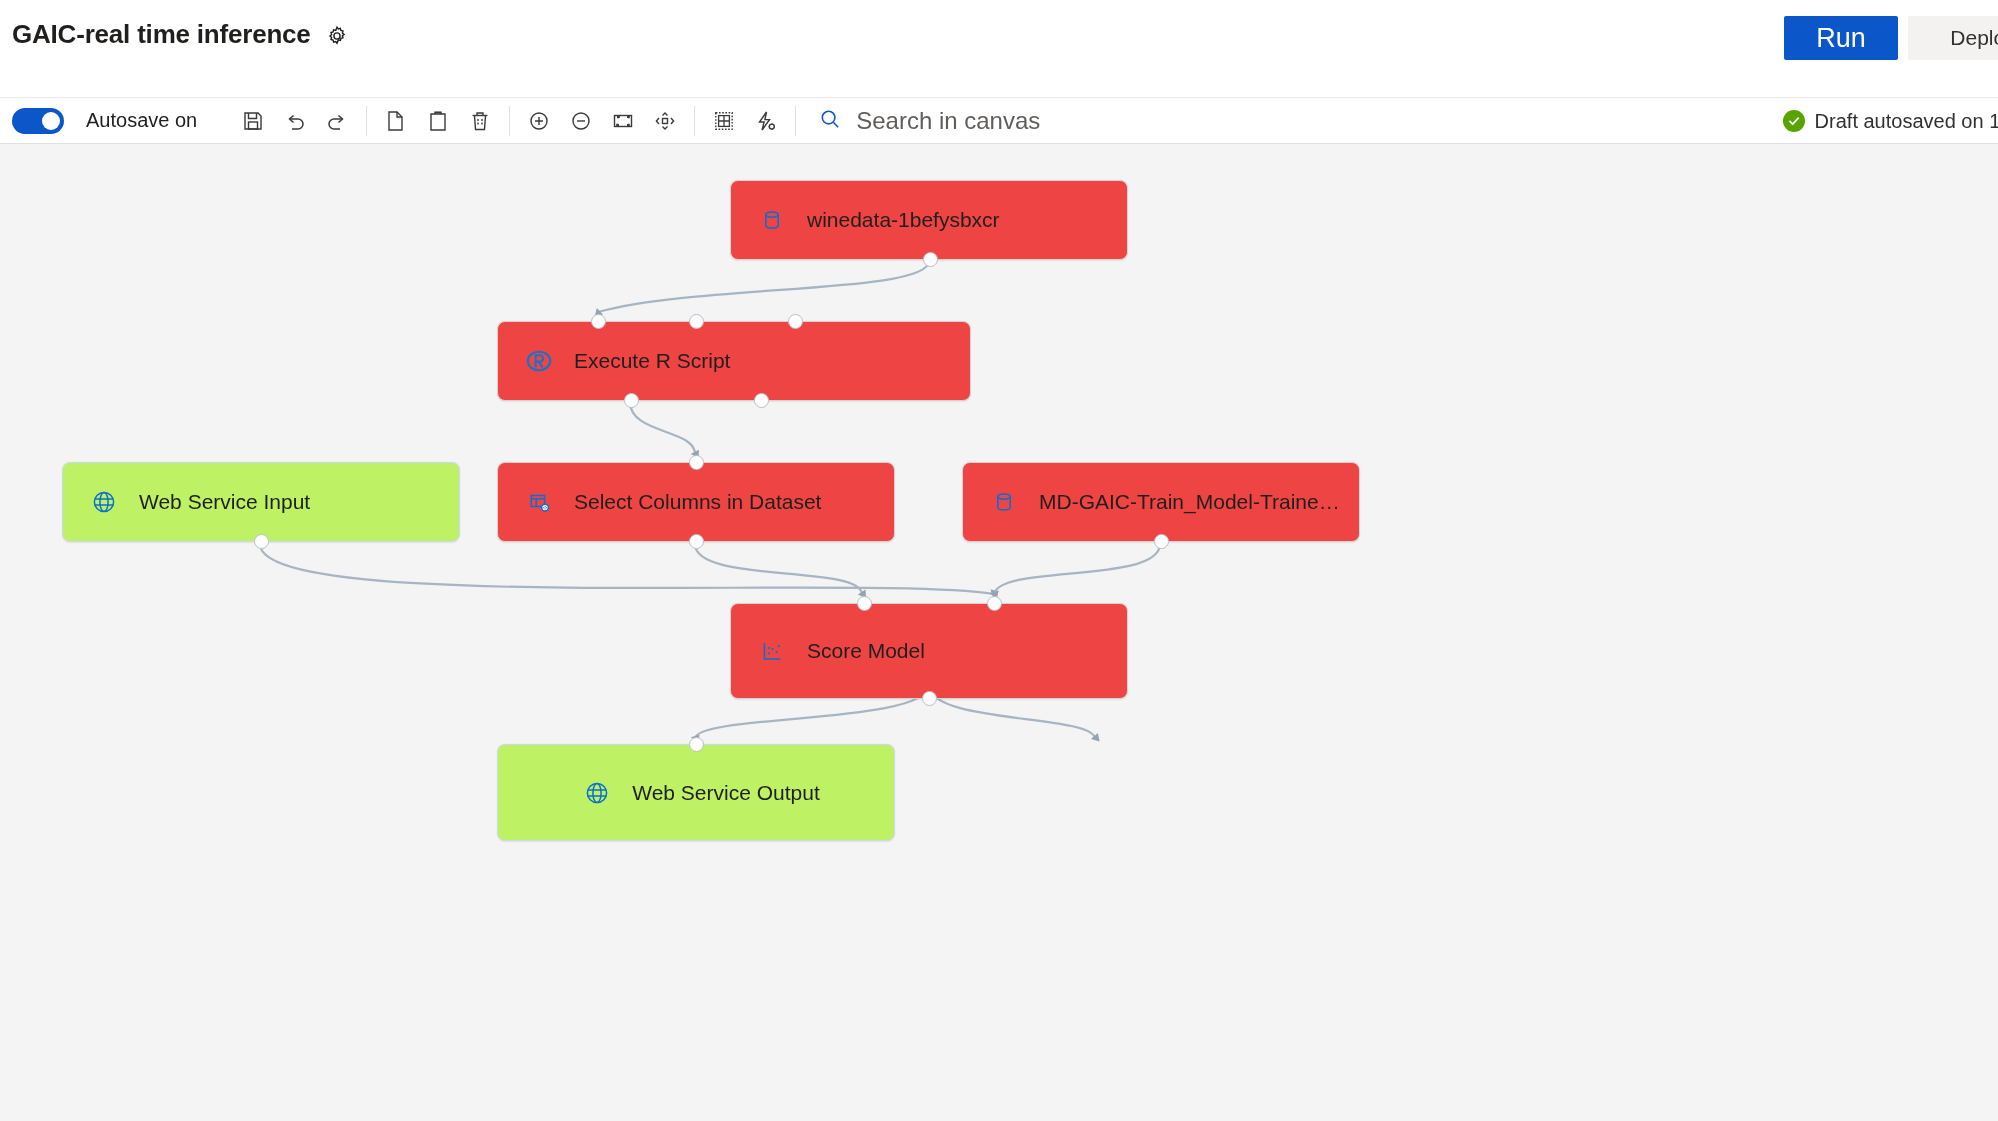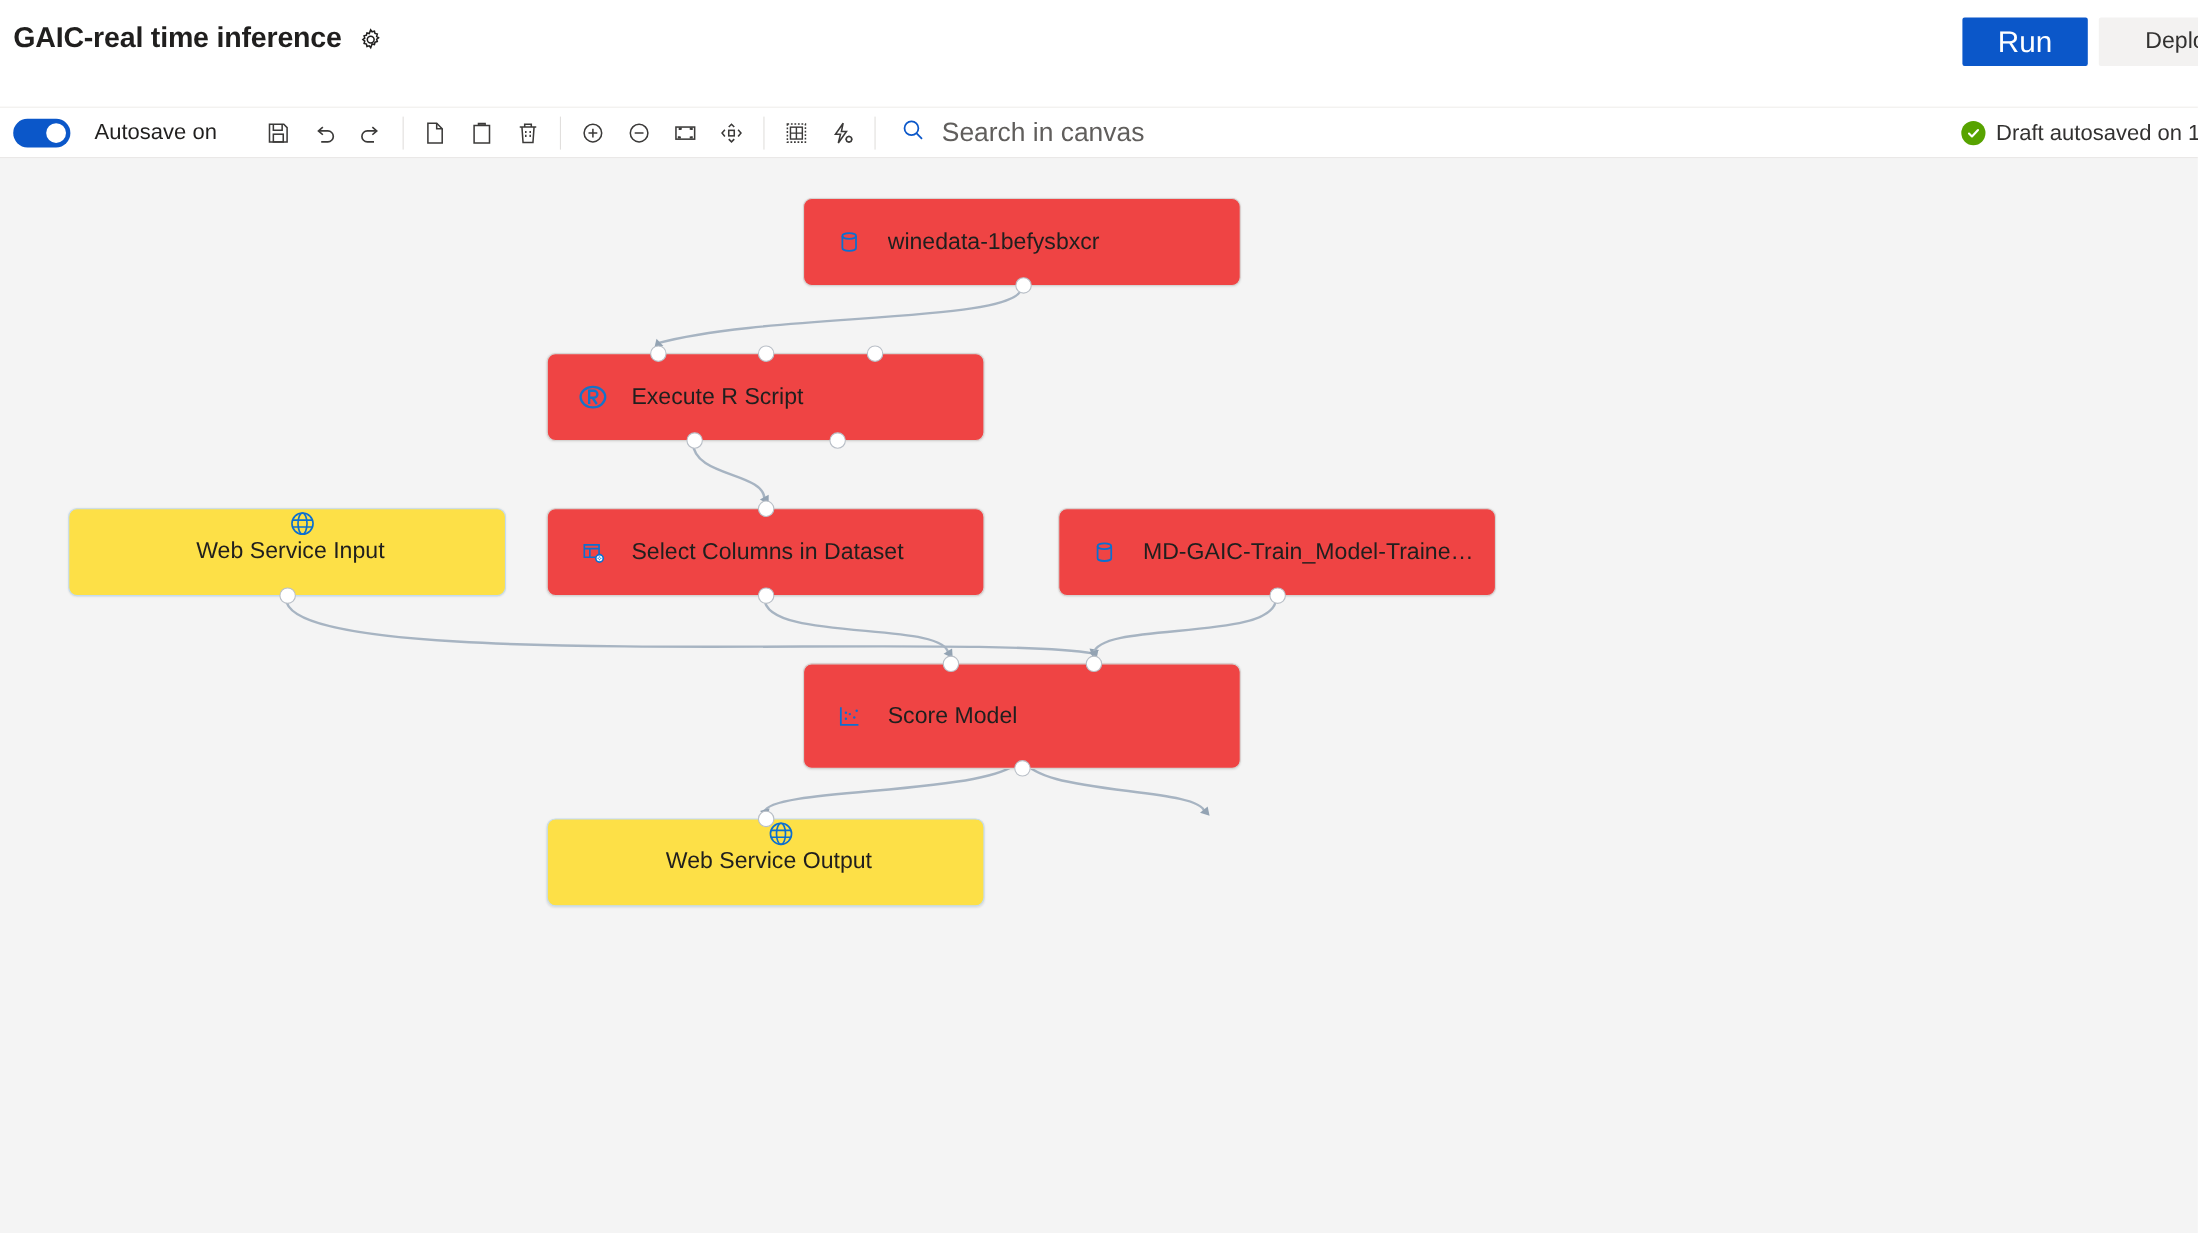--- a/index.html
+++ b/index.html
@@ -128,23 +128,22 @@
   .node {
     position: absolute;
     background: #ef4444;
     border: 1px solid #d6d4d2;
     border-radius: 8px;
     display: flex; align-items: center;
     cursor: pointer;
     box-shadow: 0 0.6px 1.8px rgba(0,0,0,0.08);
   }
   .node.webservice {
-    background: #fde047;
+    background: #bef264;
     border-color: #c4dcf0;
-    flex-direction: column;
   }
   .node-icon {
     margin-left: 28px; width: 26px; height: 26px;
     display: flex; align-items: center; justify-content: center;
     flex: none;
   }
   .node-label {
     margin-left: 22px; font-size: 21px; color: #201f1e;
     white-space: nowrap; overflow: hidden; text-overflow: ellipsis;
     padding-right: 16px;
@@ -335,21 +334,21 @@
     <span class="node-icon">
       <svg width="26" height="26" viewBox="0 0 26 26" fill="none" stroke="#0b6fd0" stroke-width="1.6">
         <ellipse cx="13" cy="7.6" rx="6.2" ry="2.6"></ellipse>
         <path d="M6.8 7.6v10.8c0 1.45 2.78 2.6 6.2 2.6s6.2-1.15 6.2-2.6V7.6"></path>
       </svg>
     </span>
     <span class="node-label">winedata-1befysbxcr</span>
     <span class="port" style="left:192px; bottom:-8px;"></span>
   </div>
 
-  <div class="node" style="left:497px; top:177px; width:398px; height:80px;">
+  <div class="node" style="left:497px; top:177px; width:474px; height:80px;">
     <span class="node-icon">
       <svg width="26" height="26" viewBox="0 0 26 26" fill="none">
         <ellipse cx="13" cy="13" rx="11.2" ry="9.3" stroke="#1673c8" stroke-width="2.1"></ellipse>
         <path d="M9.6 19.3V7.2h4.3a3.2 3.2 0 0 1 0 6.4H9.6M12.6 13.6l4 5.7" stroke="#1673c8" stroke-width="2.1" fill="none"></path>
       </svg>
     </span>
     <span class="node-label">Execute R Script</span>
     <span class="port" style="left:93px; top:-8px;"></span>
     <span class="port" style="left:191px; top:-8px;"></span>
     <span class="port" style="left:290px; top:-8px;"></span>
@@ -404,21 +403,21 @@
         <circle cx="19.8" cy="8.2" r="1.1" fill="#0b6fd0" stroke="none"></circle>
         <circle cx="10" cy="10" r="1.1" fill="#0b6fd0" stroke="none"></circle>
       </svg>
     </span>
     <span class="node-label">Score Model</span>
     <span class="port" style="left:126px; top:-8px;"></span>
     <span class="port" style="left:256px; top:-8px;"></span>
     <span class="port" style="left:191px; bottom:-8px;"></span>
   </div>
 
-  <div class="node webservice" style="left:497px; top:600px; width:398px; height:80px;">
+  <div class="node webservice" style="left:497px; top:600px; width:398px; height:97px;justify-content:center;">
     <span class="node-icon">
       <svg width="26" height="26" viewBox="0 0 26 26" fill="none" stroke="#0b6fd0" stroke-width="1.5">
         <circle cx="13" cy="13" r="9.6"></circle>
         <ellipse cx="13" cy="13" rx="4.1" ry="9.6"></ellipse>
         <path d="M3.7 9.9h18.6M3.7 16.1h18.6"></path>
       </svg>
     </span>
     <span class="node-label">Web Service Output</span>
     <span class="port" style="left:191px; top:-8px;"></span>
   </div>

